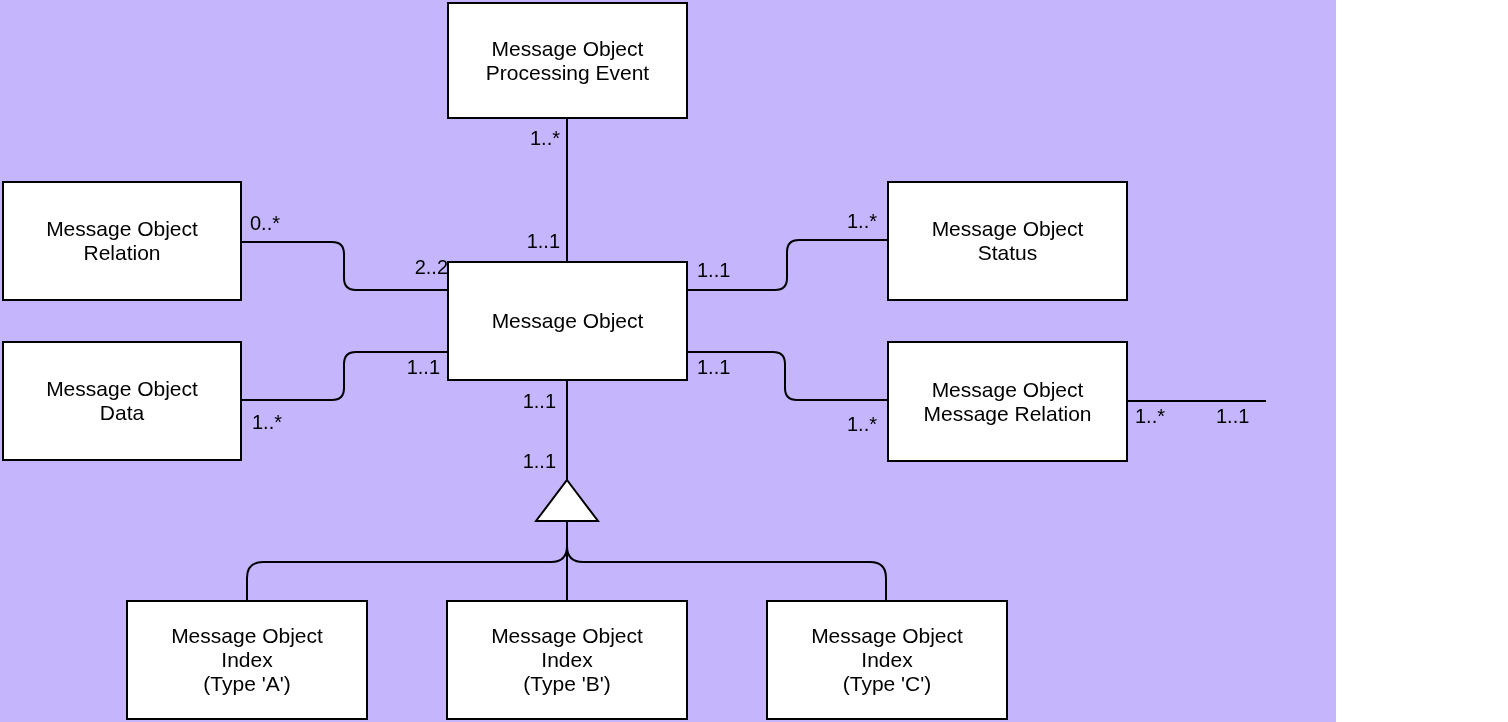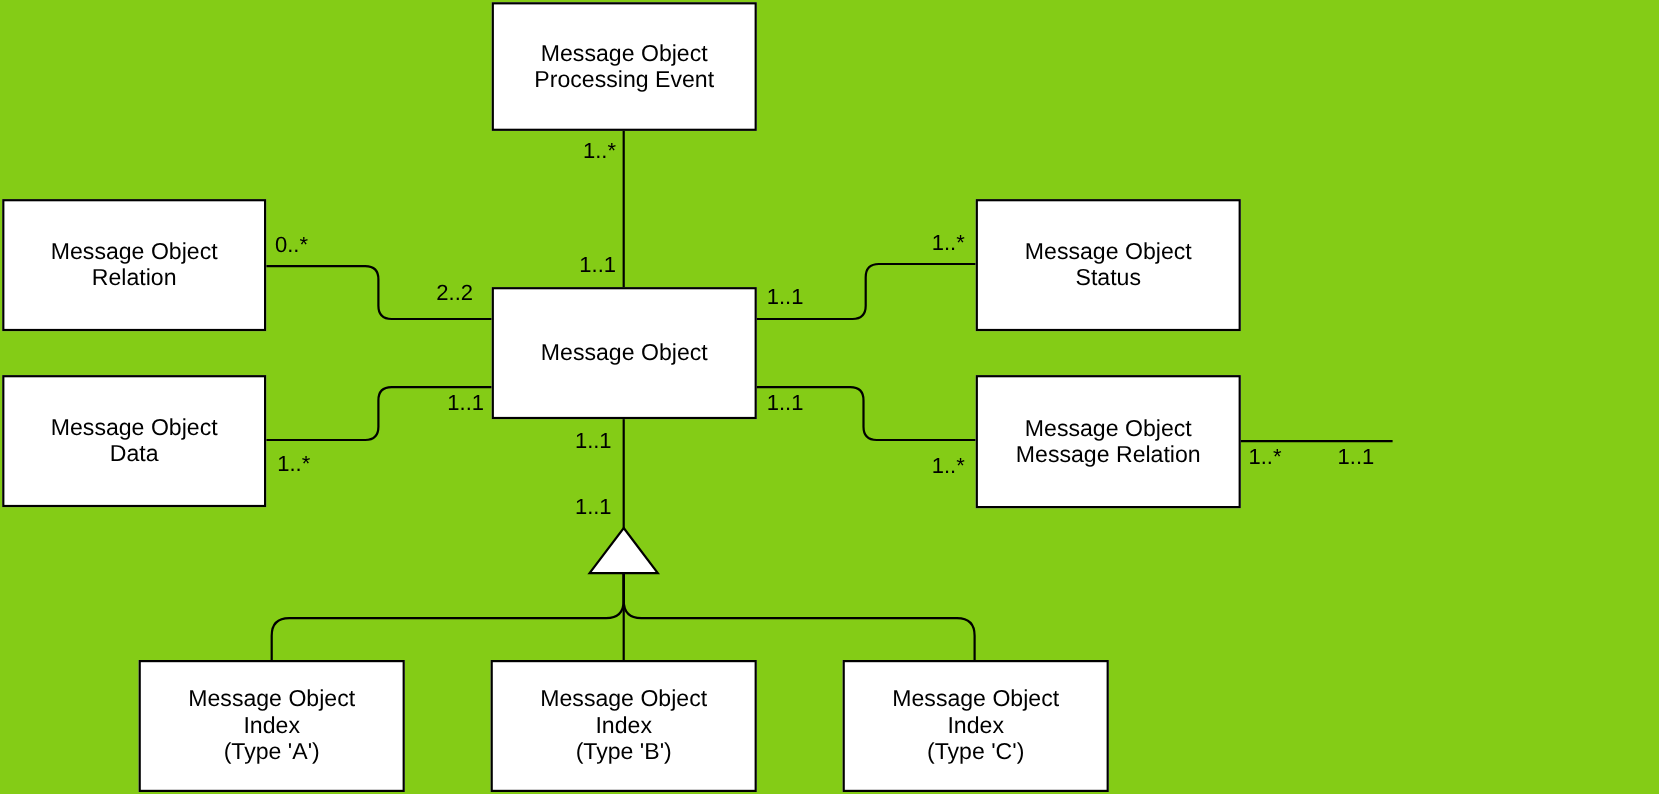--- a/index.html
+++ b/index.html
@@ -3,23 +3,23 @@
 <meta charset="utf-8">
 <style>
   html, body {
     margin: 0;
     padding: 0;
     background: #ffffff;
     font-family: "Liberation Sans", sans-serif;
   }
   .diagram {
     position: relative;
-    width: 1508px;
+    width: 1336px;
     height: 722px;
-    background: #84cc16;
+    background: #c4b5fd;
     overflow: hidden;
     color: #000000;
   }
   .edges-svg {
     position: absolute;
     left: 0;
     top: 0;
     width: 1508px;
     height: 722px;
   }
@@ -122,21 +122,21 @@
   <div class="node" style="left:766px; top:600px; width:242px; height:120px;">
     <span class="node-label">Message Object
 Index
 (Type 'C')</span>
   </div>
 
   <div class="mult right" style="left:502px; top:127px; width:58px;">1..*</div>
   <div class="mult right" style="left:502px; top:230px; width:58px;">1..1</div>
 
   <div class="mult" style="left:250px; top:212px;">0..*</div>
-  <div class="mult right" style="left:386px; top:256px; width:44px;">2..2</div>
+  <div class="mult right" style="left:404px; top:256px; width:44px;">2..2</div>
 
   <div class="mult" style="left:252px; top:411px;">1..*</div>
   <div class="mult right" style="left:396px; top:356px; width:44px;">1..1</div>
 
   <div class="mult" style="left:697px; top:259px;">1..1</div>
   <div class="mult right" style="left:833px; top:210px; width:44px;">1..*</div>
 
   <div class="mult" style="left:697px; top:356px;">1..1</div>
   <div class="mult right" style="left:833px; top:413px; width:44px;">1..*</div>
 

